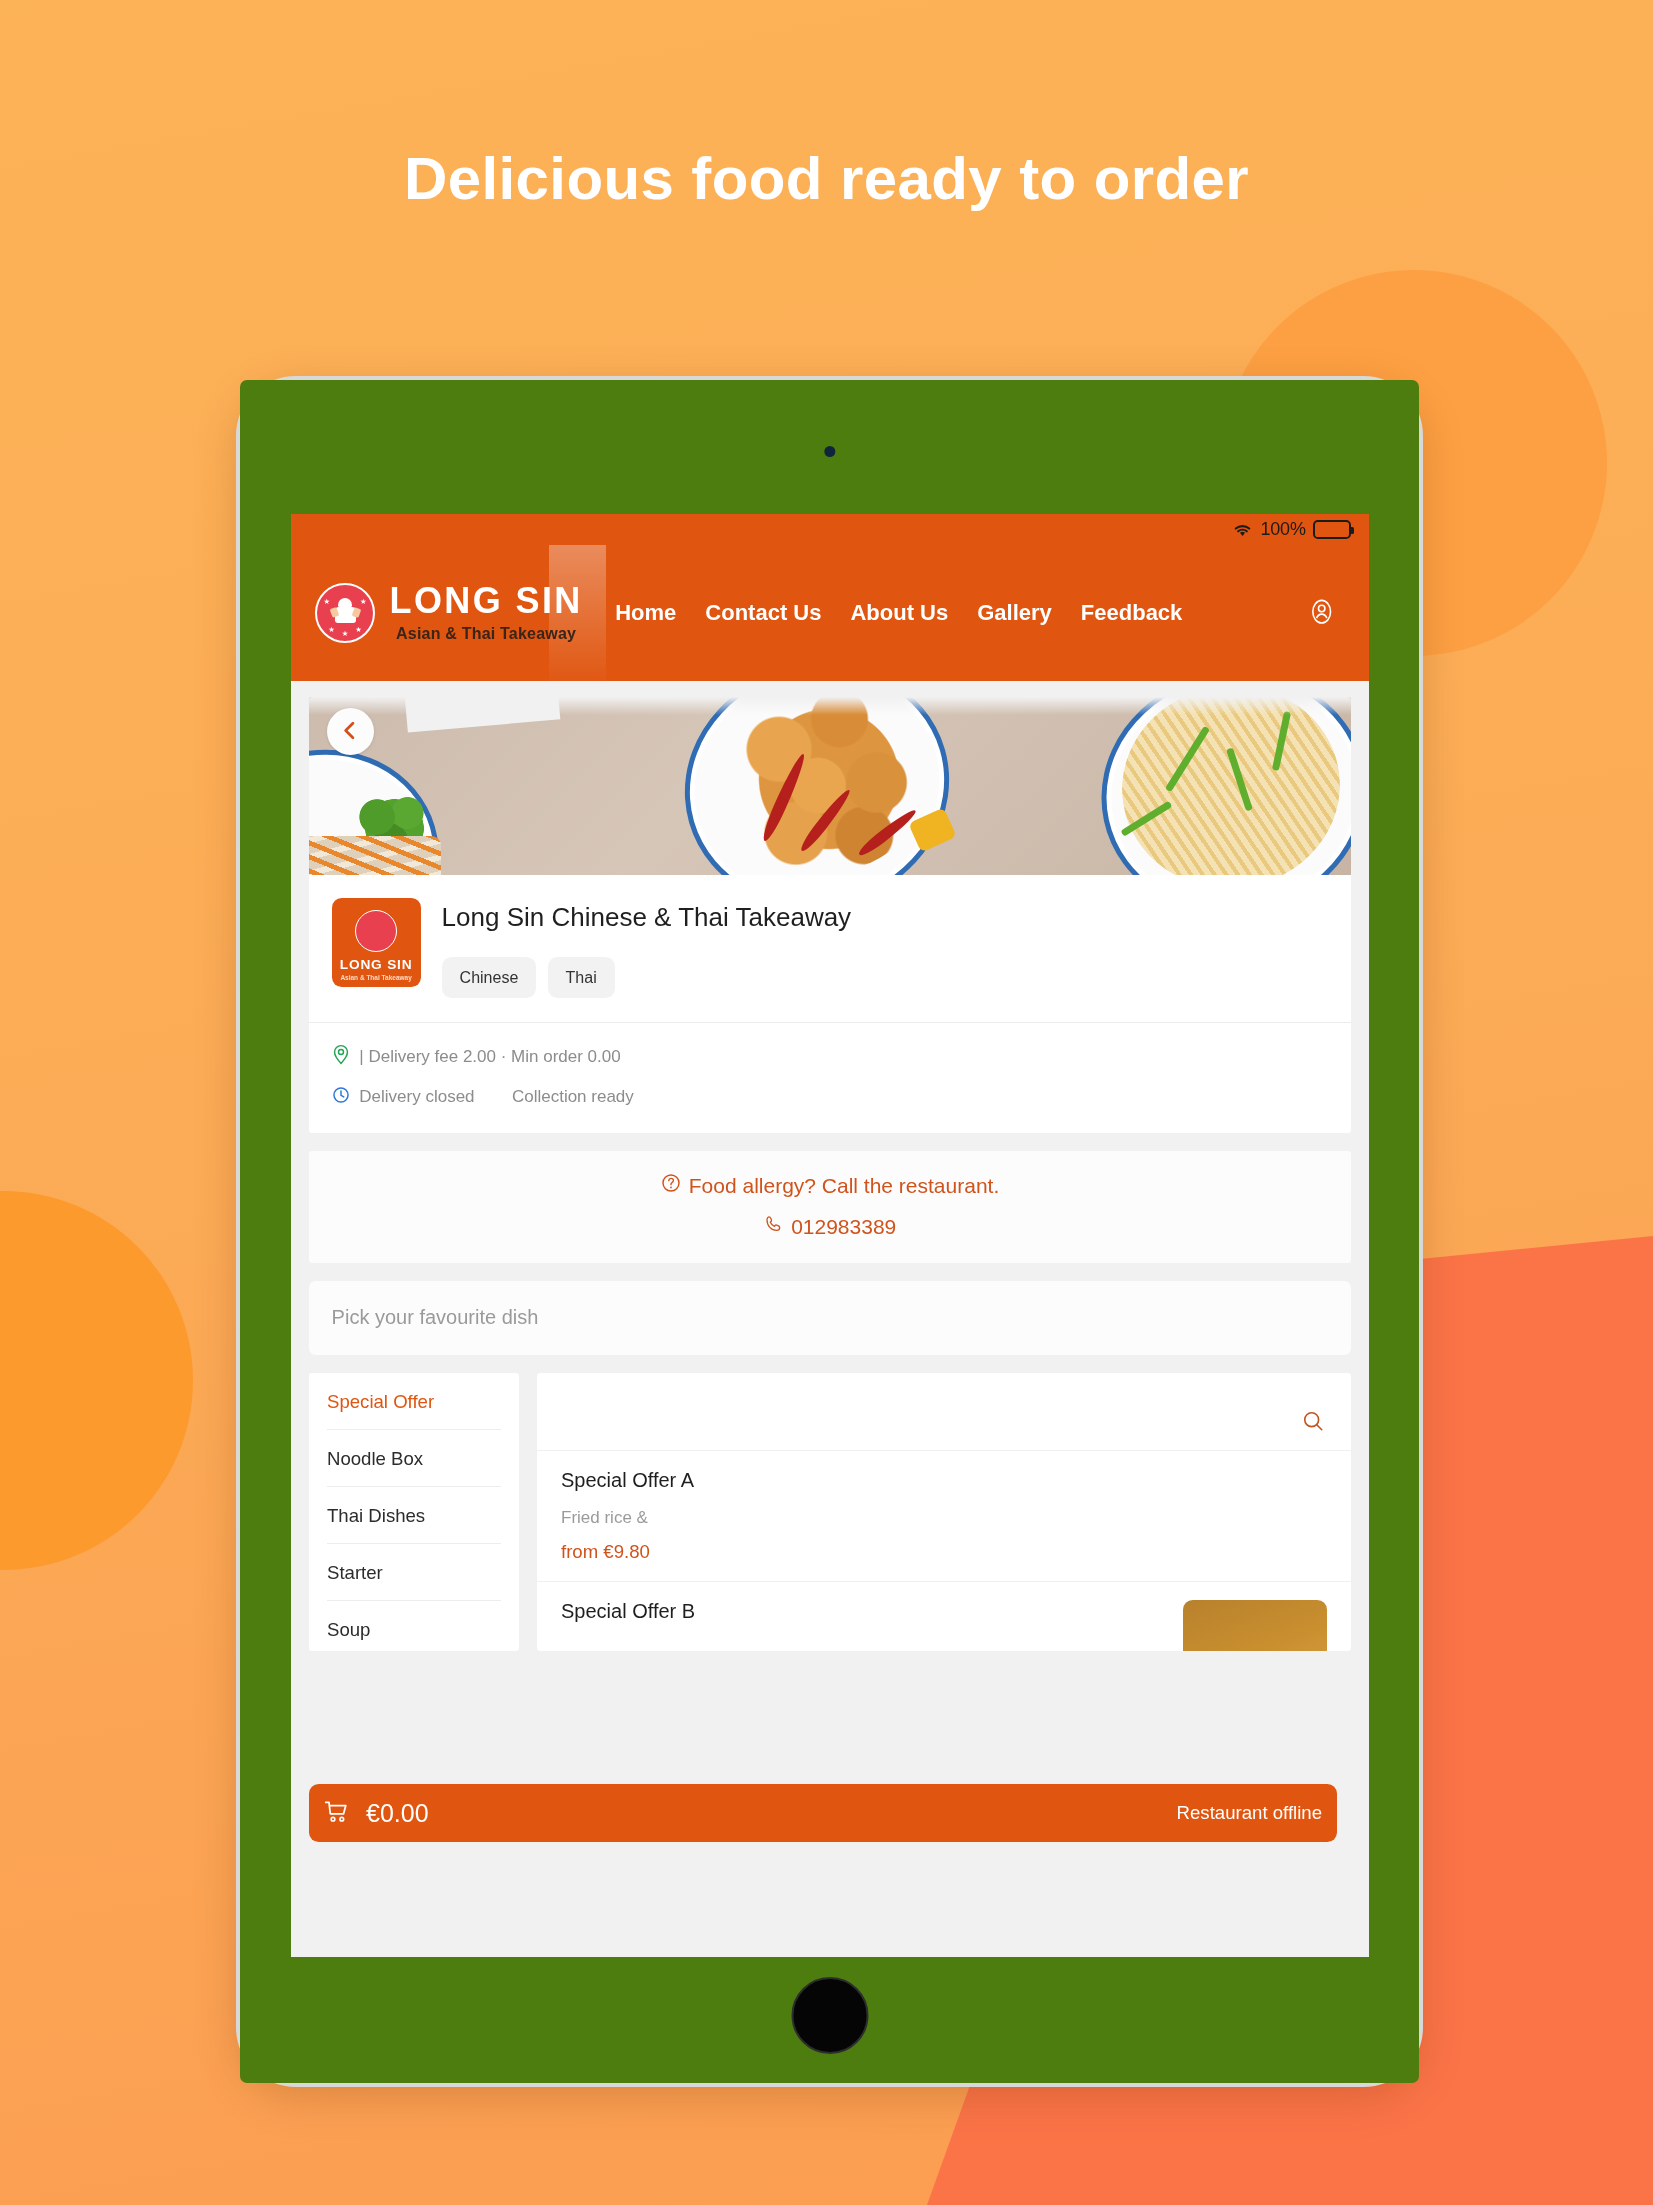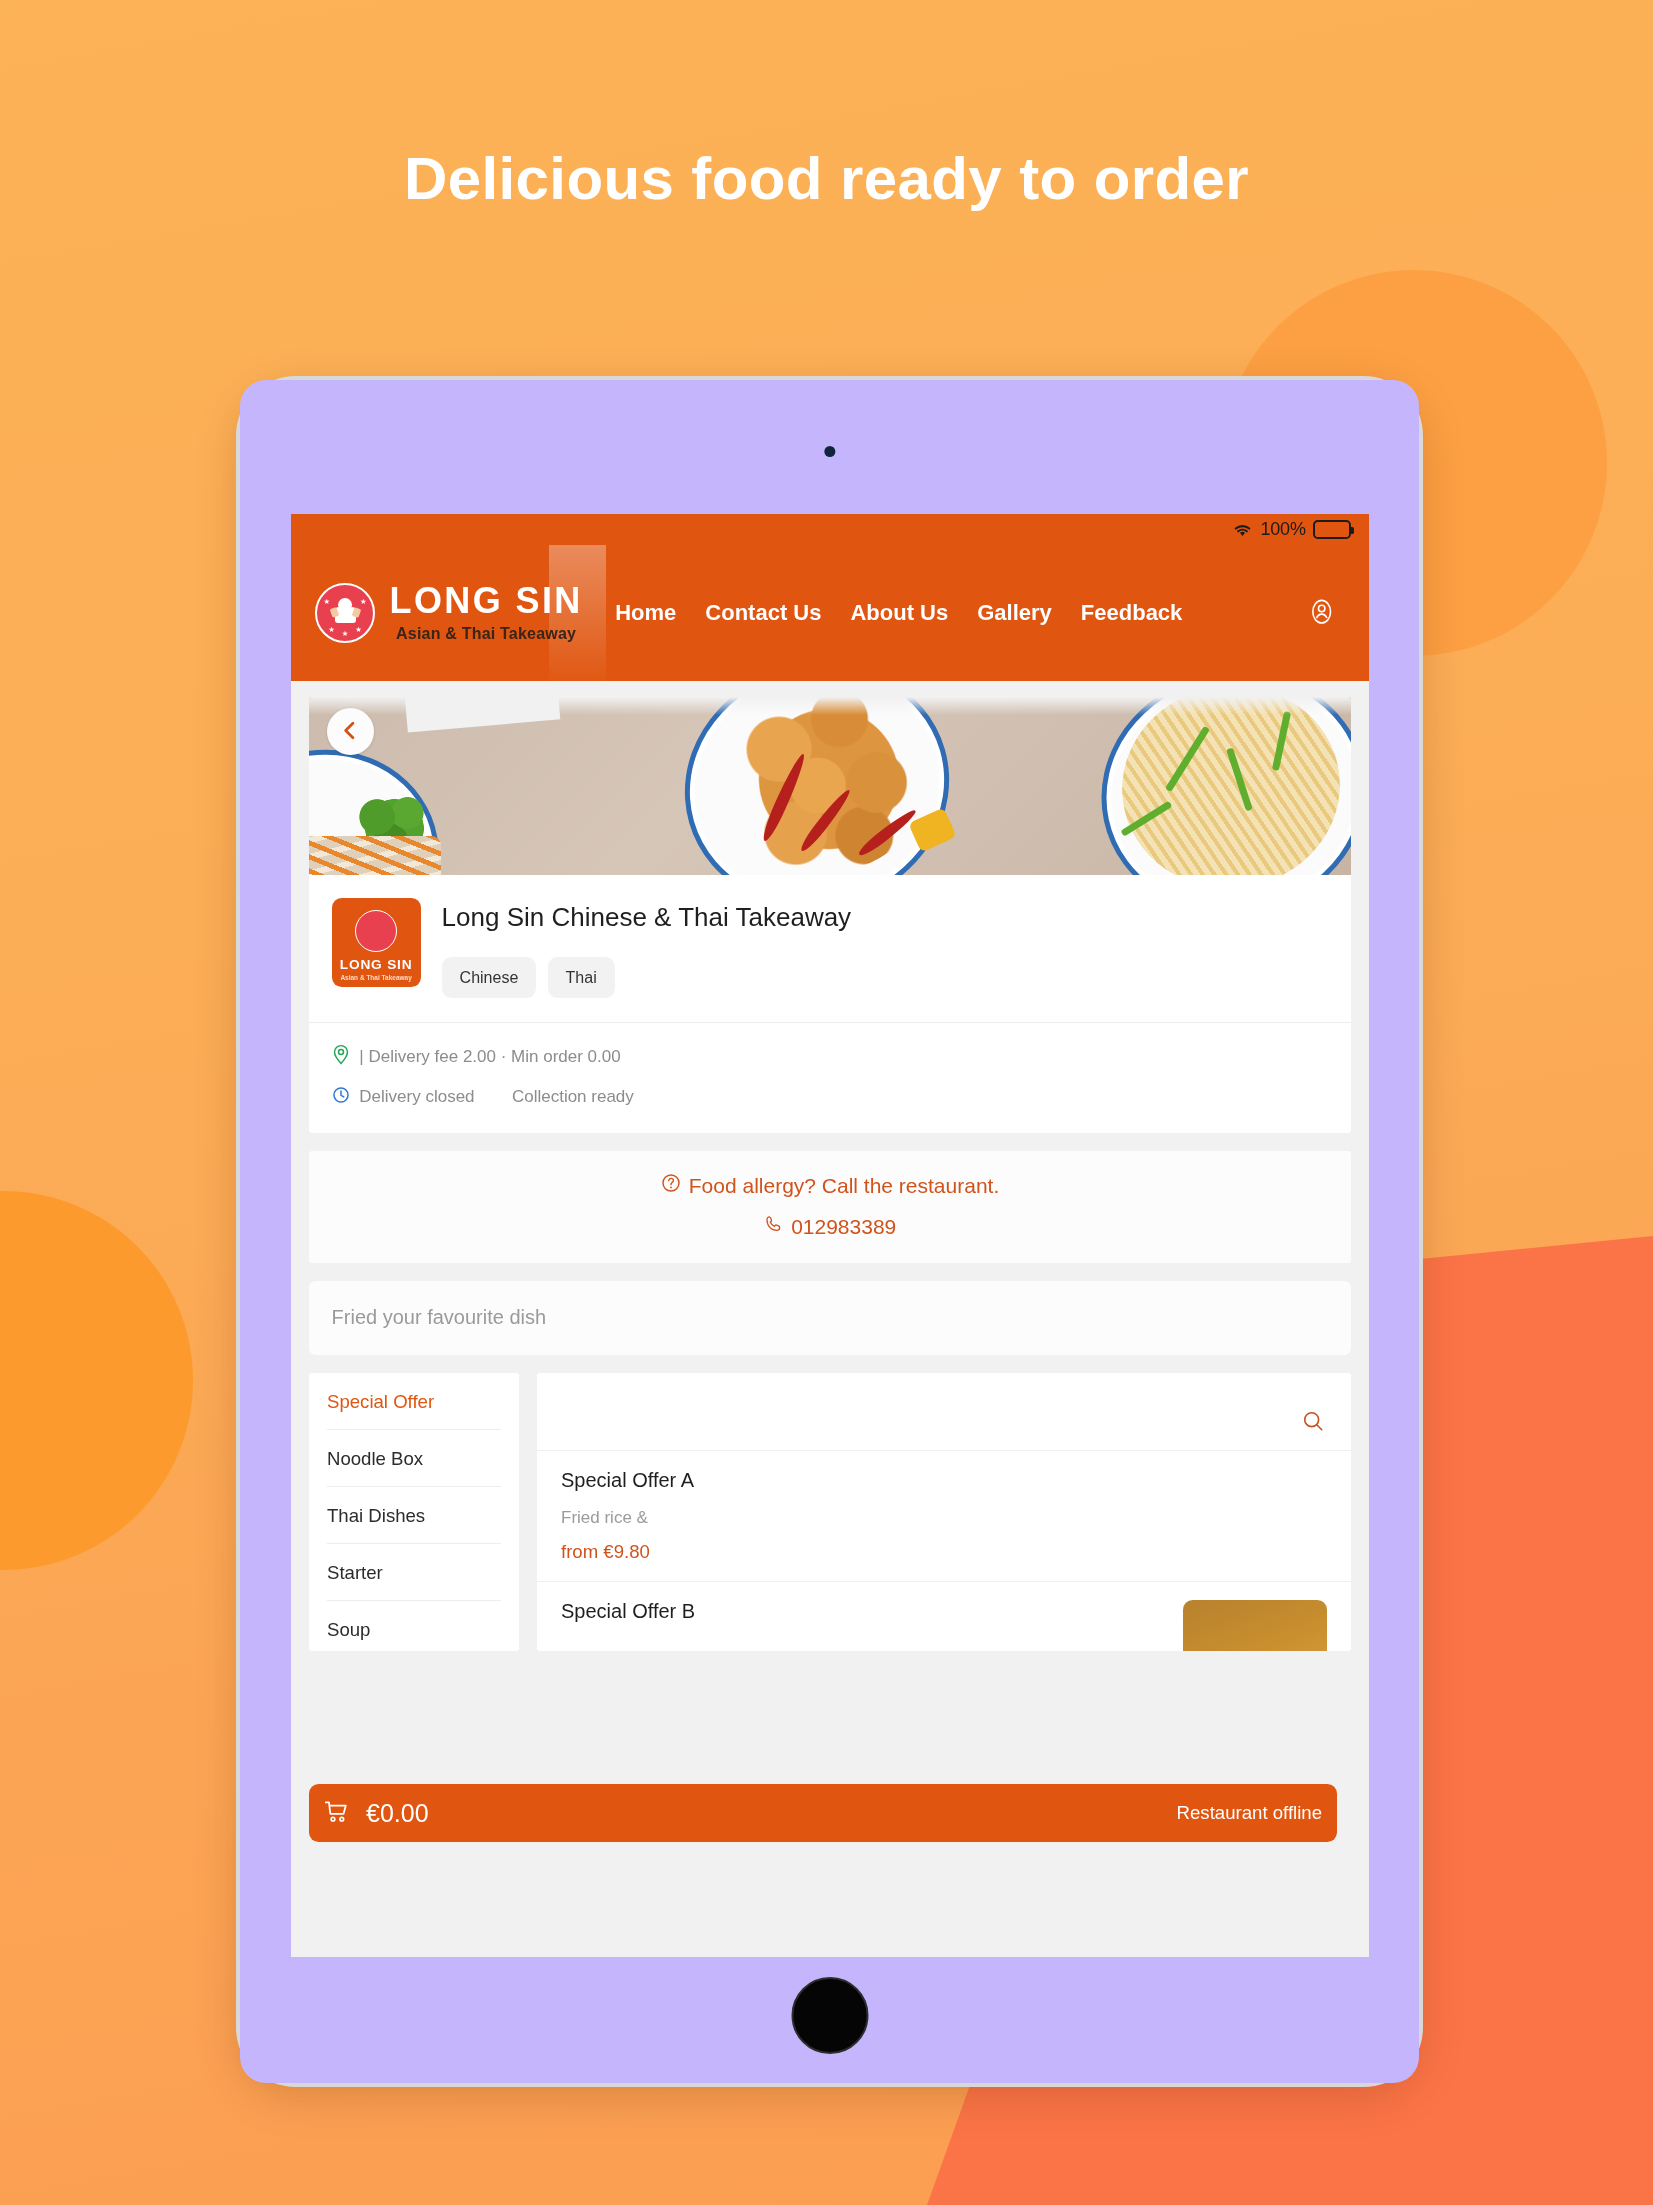--- a/index.html
+++ b/index.html
@@ -61,22 +61,22 @@
     width: 1187px;
     height: 1711px;
     background: #0d0d0d;
     border-radius: 60px;
     box-shadow: 0 11.3px 40px rgba(120,50,0,0.22);
     border: 4px solid #d8d8d8;
   }
   .tablet-inner {
     position: absolute;
     left: 0; top: 0; right: 0; bottom: 0;
-    border-radius: 26px;
-    background: #c4b5fd;
+    border-radius: 7px;
+    background: #4d7c0f;
     overflow: hidden;
   }
   .camera {
     position: absolute;
     left: 50%;
     transform: translateX(-50%);
     top: 66px;
     width: 11.3px; height: 11.3px;
     border-radius: 50%;
     background: #10253d;
@@ -777,21 +777,21 @@
               <span>
                 <svg width="19.4" height="19.4" viewBox="0 0 24 24">
                   <path d="M6.2 3.5c1 0 1.6.4 2 1.4l1 2.4c.3.8.1 1.4-.5 1.9l-1 .8c.9 2.3 2.9 4.3 5.2 5.2l.8-1c.5-.6 1.1-.8 1.9-.5l2.4 1c1 .4 1.4 1 1.4 2 0 2-1.6 3.6-3.6 3.6C9.2 20.3 3.7 14.8 3.7 7.1c0-2 1.6-3.6 2.5-3.6z" stroke="#d1531c" stroke-width="1.6" fill="none" stroke-linejoin="round"></path>
                 </svg>
               </span>
               <span>012983389</span>
             </div>
           </div>
 
           <div class="dish-search">
-            <span>Fried your favourite dish</span>
+            <span>Pick your favourite dish</span>
           </div>
 
           <div class="menu-wrap">
 
             <div class="cat-panel">
               <div class="cat-item active">Special Offer</div>
               <div class="cat-item">Noodle Box</div>
               <div class="cat-item">Thai Dishes</div>
               <div class="cat-item">Starter</div>
               <div class="cat-item">Soup</div>

